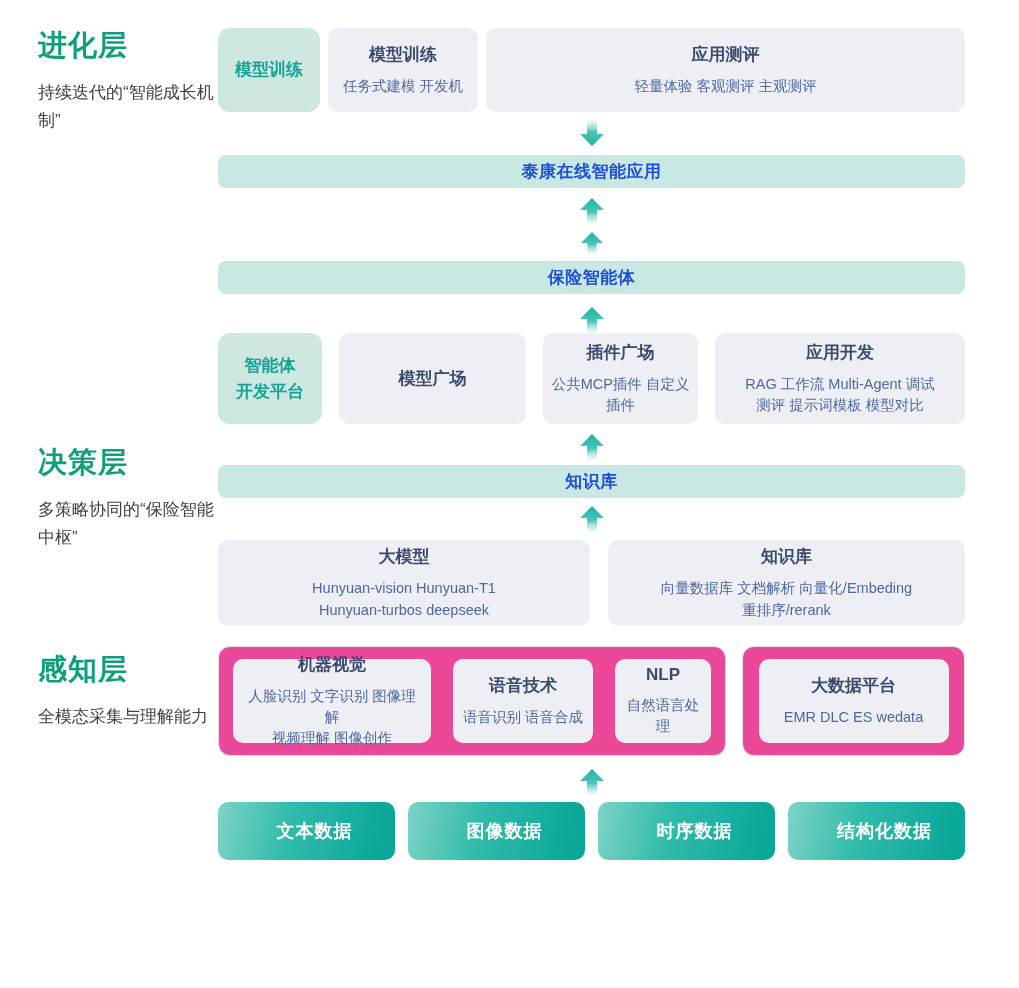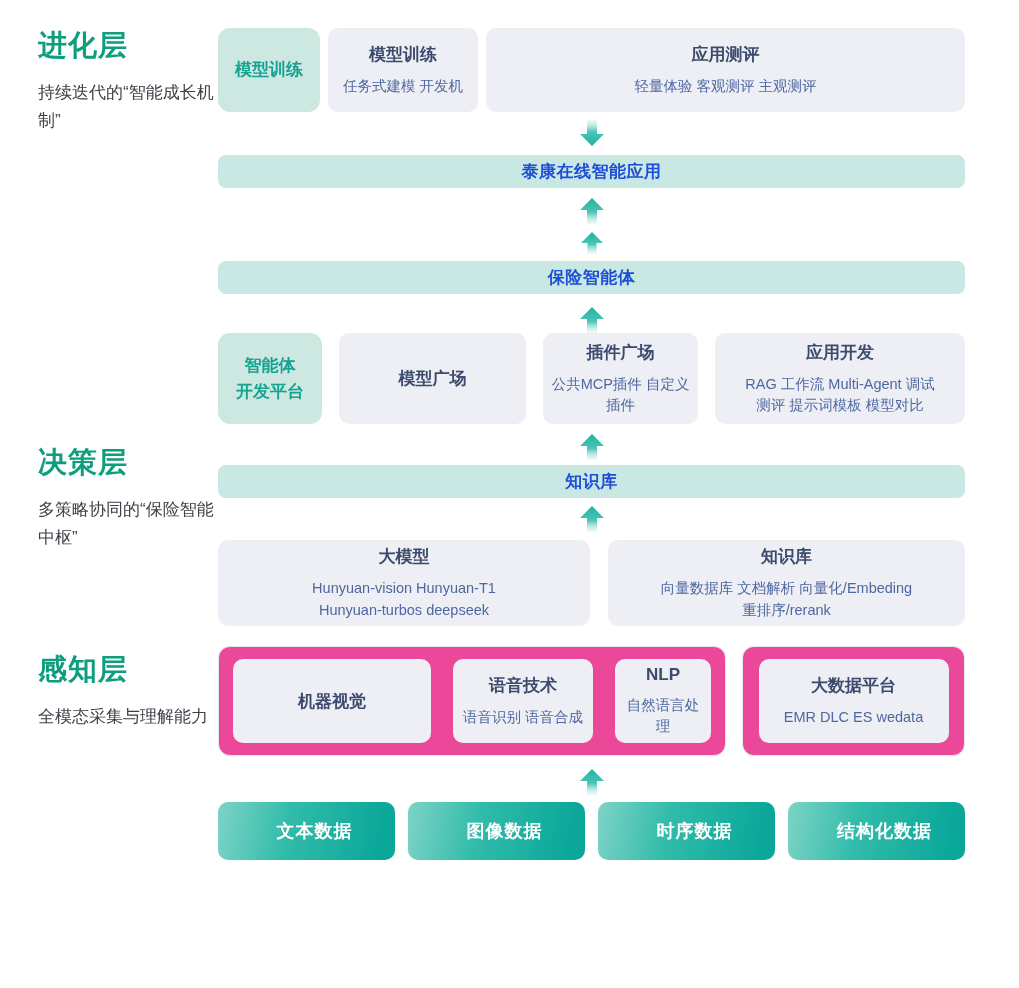--- a/index.html
+++ b/index.html
@@ -174,20 +174,22 @@
         <div class="ctitle">知识库</div>
         <div class="csub">向量数据库  文档解析 向量化/Embeding
 重排序/rerank</div>
       </div>
     </div>
 
     <div class="row row4b">
       <div class="outer outer1">
         <div class="card inner iw198">
           <div class="ctitle">机器视觉</div>
+          <div class="csub">人脸识别 文字识别 图像理解
+视频理解 图像创作</div>
         </div>
         <div class="card inner iw140">
           <div class="ctitle">语音技术</div>
           <div class="csub">语音识别 语音合成</div>
         </div>
         <div class="card inner iw96">
           <div class="ctitle">NLP</div>
           <div class="csub">自然语言处理</div>
         </div>
       </div>

